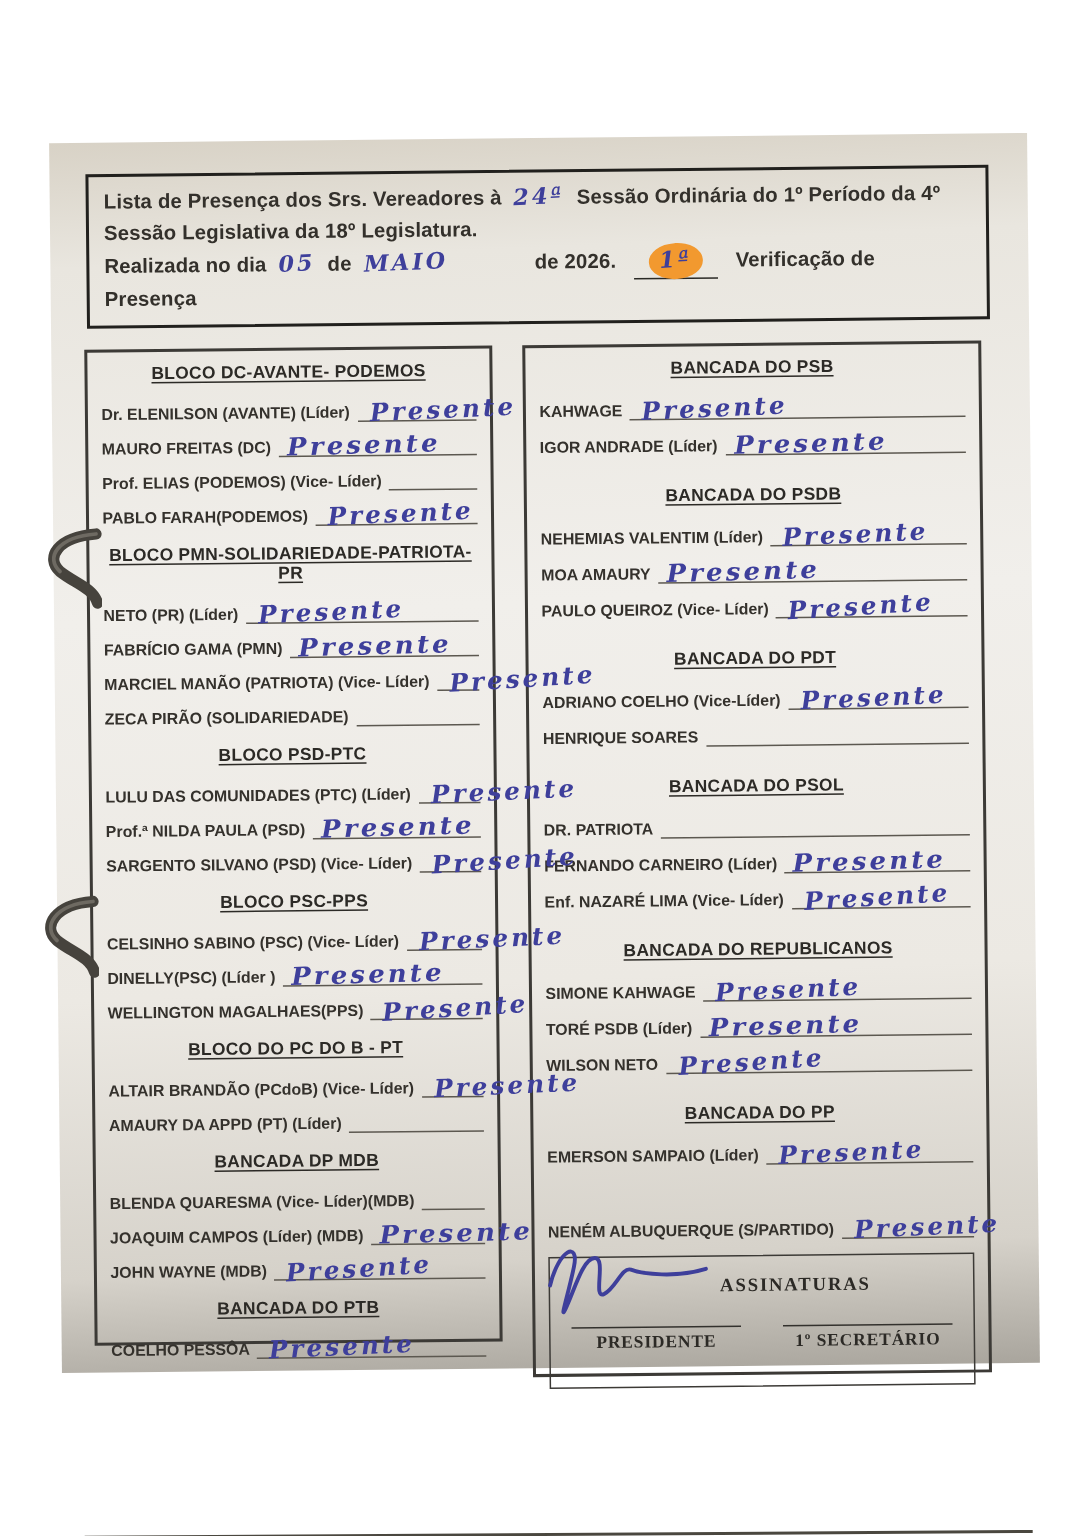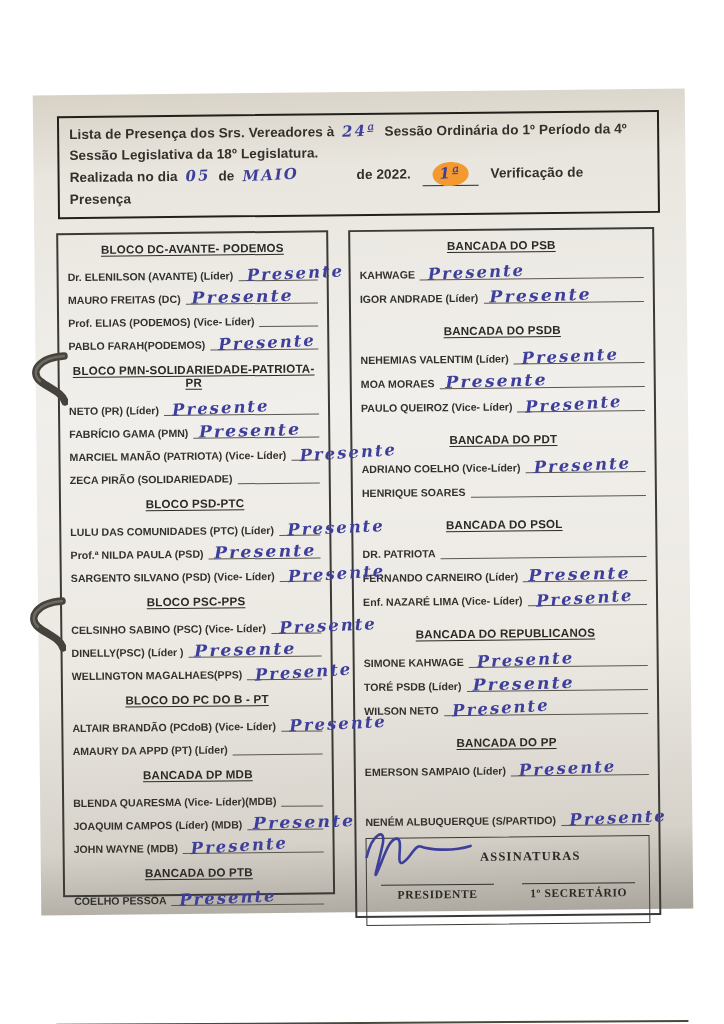--- a/index.html
+++ b/index.html
@@ -105,21 +105,21 @@
   <div class="hdr-box">
     <span>Lista de Presença dos  Srs. Vereadores à</span>
     <span class="hw hdr-hw">24ª</span>
     <span>Sessão Ordinária do 1º Período da 4º</span><br>
     <span>Sessão  Legislativa da 18º Legislatura.</span><br>
     <span>Realizada no dia</span>
     <span class="hw hdr-hw">05</span>
     <span>de</span>
     <span class="hw hdr-hw">MAIO</span>
     <span class="gap-m"></span>
-    <span>de  2022.</span>
+    <span>de  2026.</span>
     <span class="verif-wrap"><span class="hw verif-hl">1ª</span></span>
     <span>Verificação de Presença</span>
   </div>
 
   <div class="cols">
     <div class="colbox left">
         <div class="block">
           <div class="block-title">BLOCO DC-AVANTE- PODEMOS</div>
           <div class="row">
             <span class="label">Dr. ELENILSON (AVANTE) (Líder)</span>
@@ -273,21 +273,21 @@
           </div>
           <div class="block">
             <div class="block-title">BANCADA DO PSDB</div>
             <div class="row">
               <span class="label">NEHEMIAS VALENTIM (Líder)</span>
               <span class="line">
                 <span class="hw hw0">Presente</span>
               </span>
             </div>
             <div class="row">
-              <span class="label">MOA MORAES</span>
+              <span class="label">MOA AMAURY</span>
               <span class="line">
                 <span class="hw hw1">Presente</span>
               </span>
             </div>
             <div class="row">
               <span class="label">PAULO QUEIROZ (Vice- Líder)</span>
               <span class="line">
                 <span class="hw hw2">Presente</span>
               </span>
             </div>

